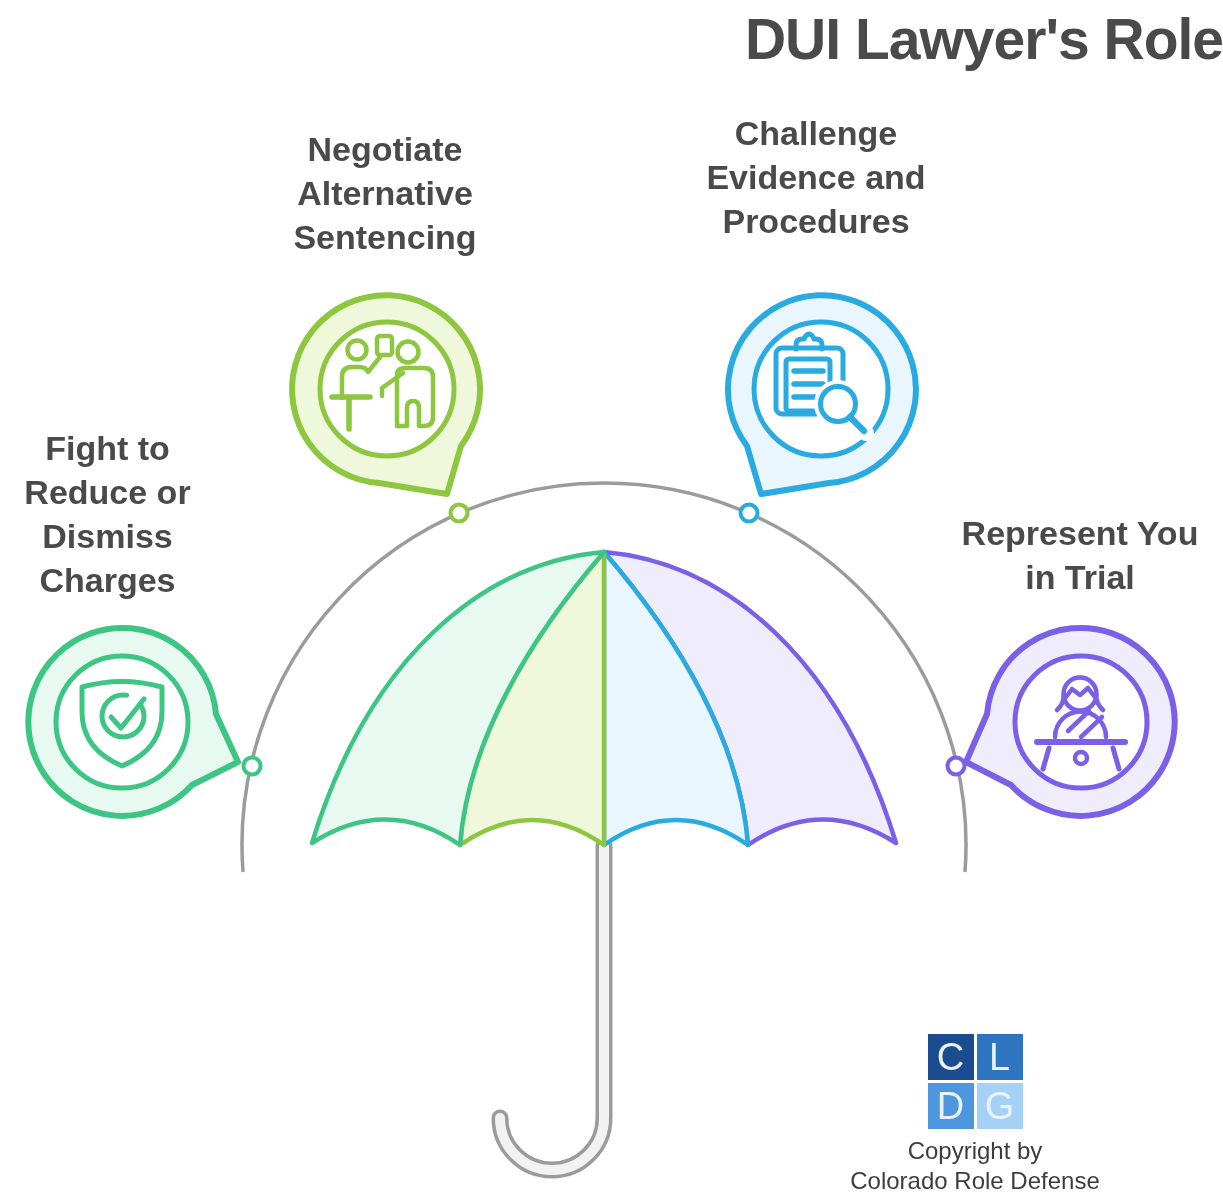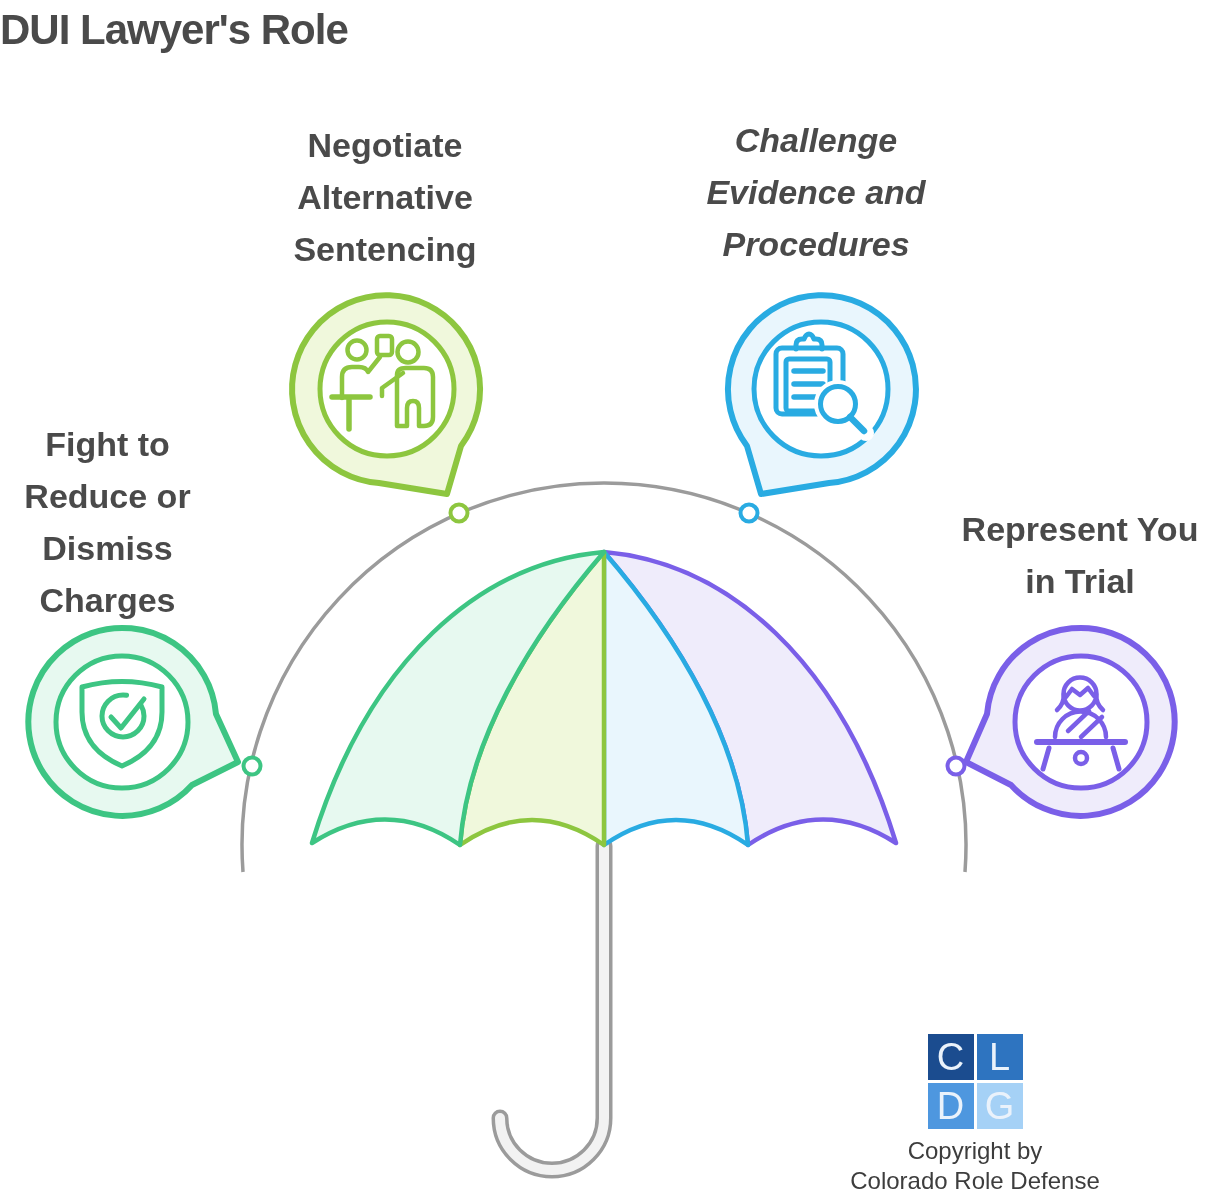--- a/index.html
+++ b/index.html
@@ -1,30 +1,30 @@
 <!DOCTYPE html>
 <html style="--green: #3DC583; --lime: #8DC63F; --blue: #29ABE2; --purple: #7A5FE8; --greenFill: #E7F9F0; --limeFill: #F0F8DC; --blueFill: #E9F6FD; --purpleFill: #EFECFB; --gray: #9B9B9B; --handleFill: #F2F2F2; --text: #4A4A4A; --copyright: #3D3D3D; --logo1: #1B4C8F; --logo2: #2E74C0; --logo3: #4E97DF; --logo4: #A5D1F6; --logoLetter: #EAF2FB;"><head>
 <meta charset="utf-8">
 <style>
   html,body{margin:0;padding:0;background:#fff;}
   #stage{
     position:relative;width:1223px;height:1197px;background:#fff;overflow:hidden;
     font-family:"Liberation Sans",sans-serif;
   }
   .title{
-    position:absolute;left:0;right:0;top:6px;text-align:left;
-    font-size:42px;font-weight:bold;letter-spacing:-1px;color:var(--text,#4A4A4A);
+    position:absolute;left:0;right:0;top:6px;text-align:right;
+    font-size:57px;font-weight:bold;letter-spacing:-1px;color:var(--text,#4A4A4A);
   }
   .label{
     position:absolute;text-align:center;white-space:pre-line;
-    font-size:34px;line-height:52px;font-weight:bold;color:var(--text,#4A4A4A);
+    font-size:34px;line-height:44px;font-weight:bold;color:var(--text,#4A4A4A);margin-top:8px;
   }
   .label-fight{left:0;top:418px;width:215px;}
   .label-negotiate{left:232px;top:119px;width:306px;}
-  .label-challenge{left:663px;top:114px;width:306px;font-style:italic;}
+  .label-challenge{left:663px;top:103px;width:306px;}
   .label-represent{left:935px;top:503px;width:290px;}
   svg{position:absolute;left:0;top:0;}
   .footer{position:absolute;left:815px;top:1034px;width:320px;text-align:center;}
   .logo{display:inline-grid;grid-template-columns:46px 46px;grid-template-rows:46px 46px;gap:3px;}
   .logo .sq{display:flex;align-items:center;justify-content:center;
     font-size:38px;font-weight:400;color:var(--logoLetter,#EAF2FB);}
   .sq1{background:var(--logo1,#1B4C8F);}
   .sq2{background:var(--logo2,#2E74C0);}
   .sq3{background:var(--logo3,#4E97DF);}
   .sq4{background:var(--logo4,#A5D1F6);}

